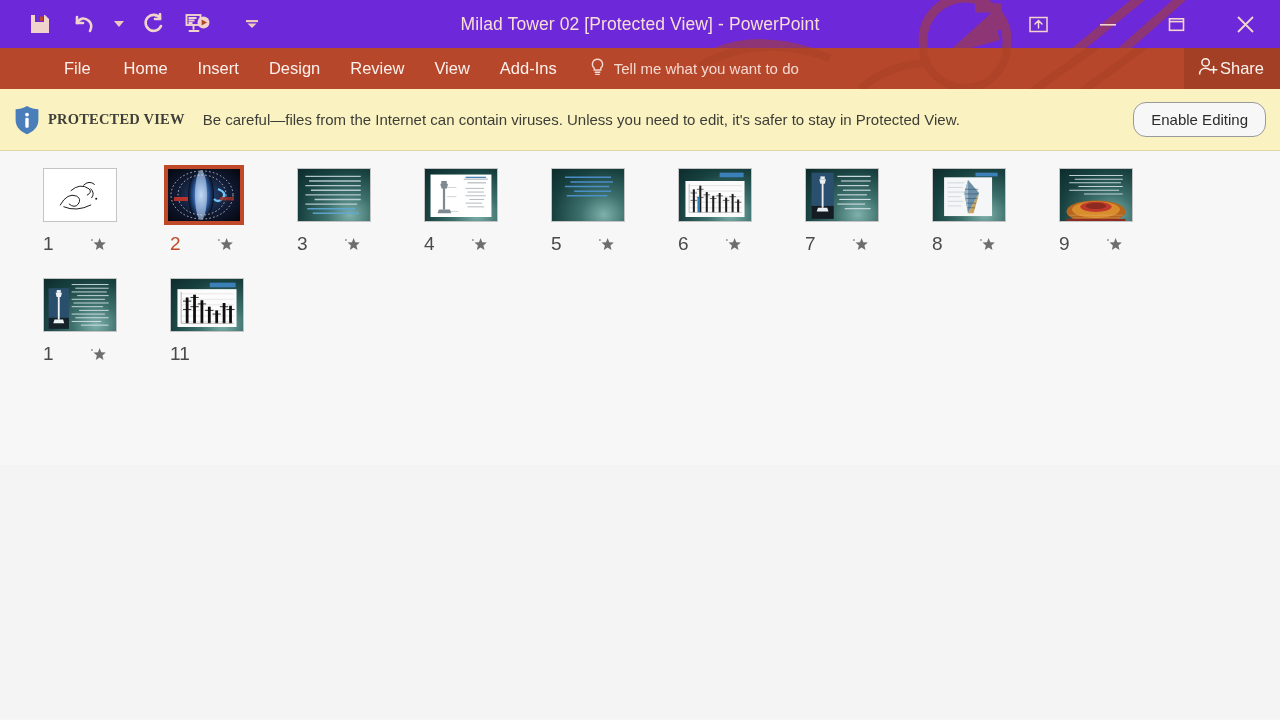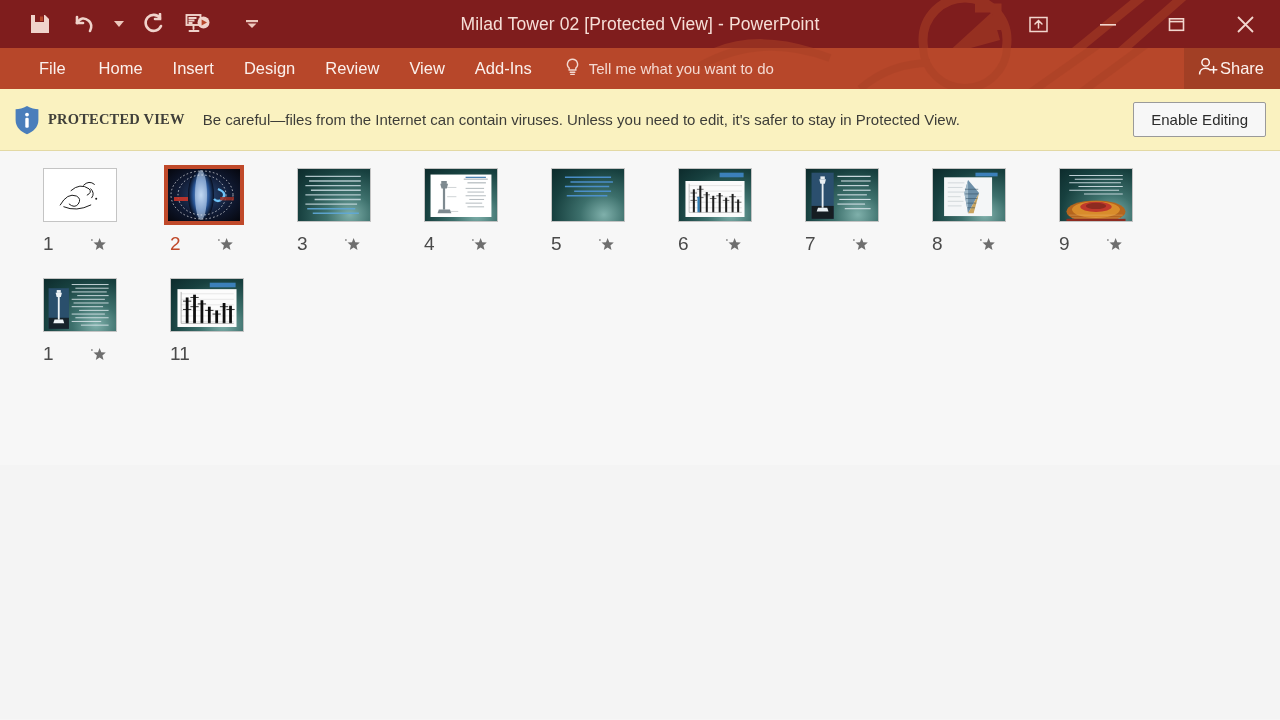--- a/index.html
+++ b/index.html
@@ -4,21 +4,21 @@
 <style>
   * { box-sizing: border-box; margin: 0; padding: 0; }
   html, body {
     width: 1280px; height: 720px;
     font-family: "Liberation Sans", sans-serif;
     overflow: hidden; background: #f6f6f6;
   }
 
   
   .titlebar {
-    position: relative; height: 48px; background: #7f1d1d;
+    position: relative; height: 48px; background: #6d28d9;
     display: flex; align-items: center; overflow: hidden;
   }
   .titlebar-deco {
     position: absolute; inset: 0; pointer-events: none; opacity: .55;
   }
   .qat {
     display: flex; align-items: center; gap: 0px;
     position: relative; z-index: 2; padding-left: 18px;
   }
   .qat-btn {
@@ -49,21 +49,21 @@
   .menubar {
     position: relative; height: 41px; background: #b7472a;
     display: flex; align-items: center; overflow: hidden;
   }
   .menubar-deco { position: absolute; inset: 0; opacity: .5; pointer-events: none; }
   .tabs { display: flex; align-items: center; position: relative; z-index: 2; }
   .tab {
     color: #fbf0ec; font-size: 16.5px; padding: 0 15px; height: 41px;
     display: flex; align-items: center; white-space: nowrap;
   }
-  .tab.first { padding-left: 39px; padding-right: 18px; }
+  .tab.first { padding-left: 39px; padding-right: 18px; margin-left: 25px; }
   .tellme {
     position: relative; z-index: 2; display: flex; align-items: center;
     gap: 9px; margin-left: 18px; color: #f4d9d1; font-size: 15px;
     white-space: nowrap; overflow: hidden; max-width: 262px;
   }
   .share-btn {
     position: absolute; right: 0; top: 0; height: 41px; z-index: 3;
     display: flex; align-items: center; gap: 1px;
     padding: 0 16px 0 14px; background: #a23f25; color: #fdf2ee;
     font-size: 16.5px;
@@ -80,21 +80,21 @@
     font-size: 14.5px; font-weight: bold; color: #40403a;
     letter-spacing: .2px; margin-left: 6px; white-space: nowrap; font-family: Liberation Serif, serif;
   }
   .pv-msg {
     margin-left: 18px; font-size: 15px; color: #3d3d38; line-height: 1.6;
     max-width: 860px;
   }
   .enable-btn {
     margin-left: auto; background: #f7f7f7; border: 1px solid #9a9a9a;
     font-size: 15px; color: #2b2b2b; padding: 8px 17px;
-    font-family: "Liberation Sans", sans-serif; border-radius: 2px;
+    font-family: "Liberation Sans", sans-serif; border-radius: 13px;
   }
 
   
   .sorter {
     position: relative; height: 314px; background: #f7f7f7;
     padding: 14px 0 0 0; overflow: hidden;
   }
   .slide-grid {
     display: flex; flex-wrap: wrap; align-content: flex-start;
     padding-left: 27px;

